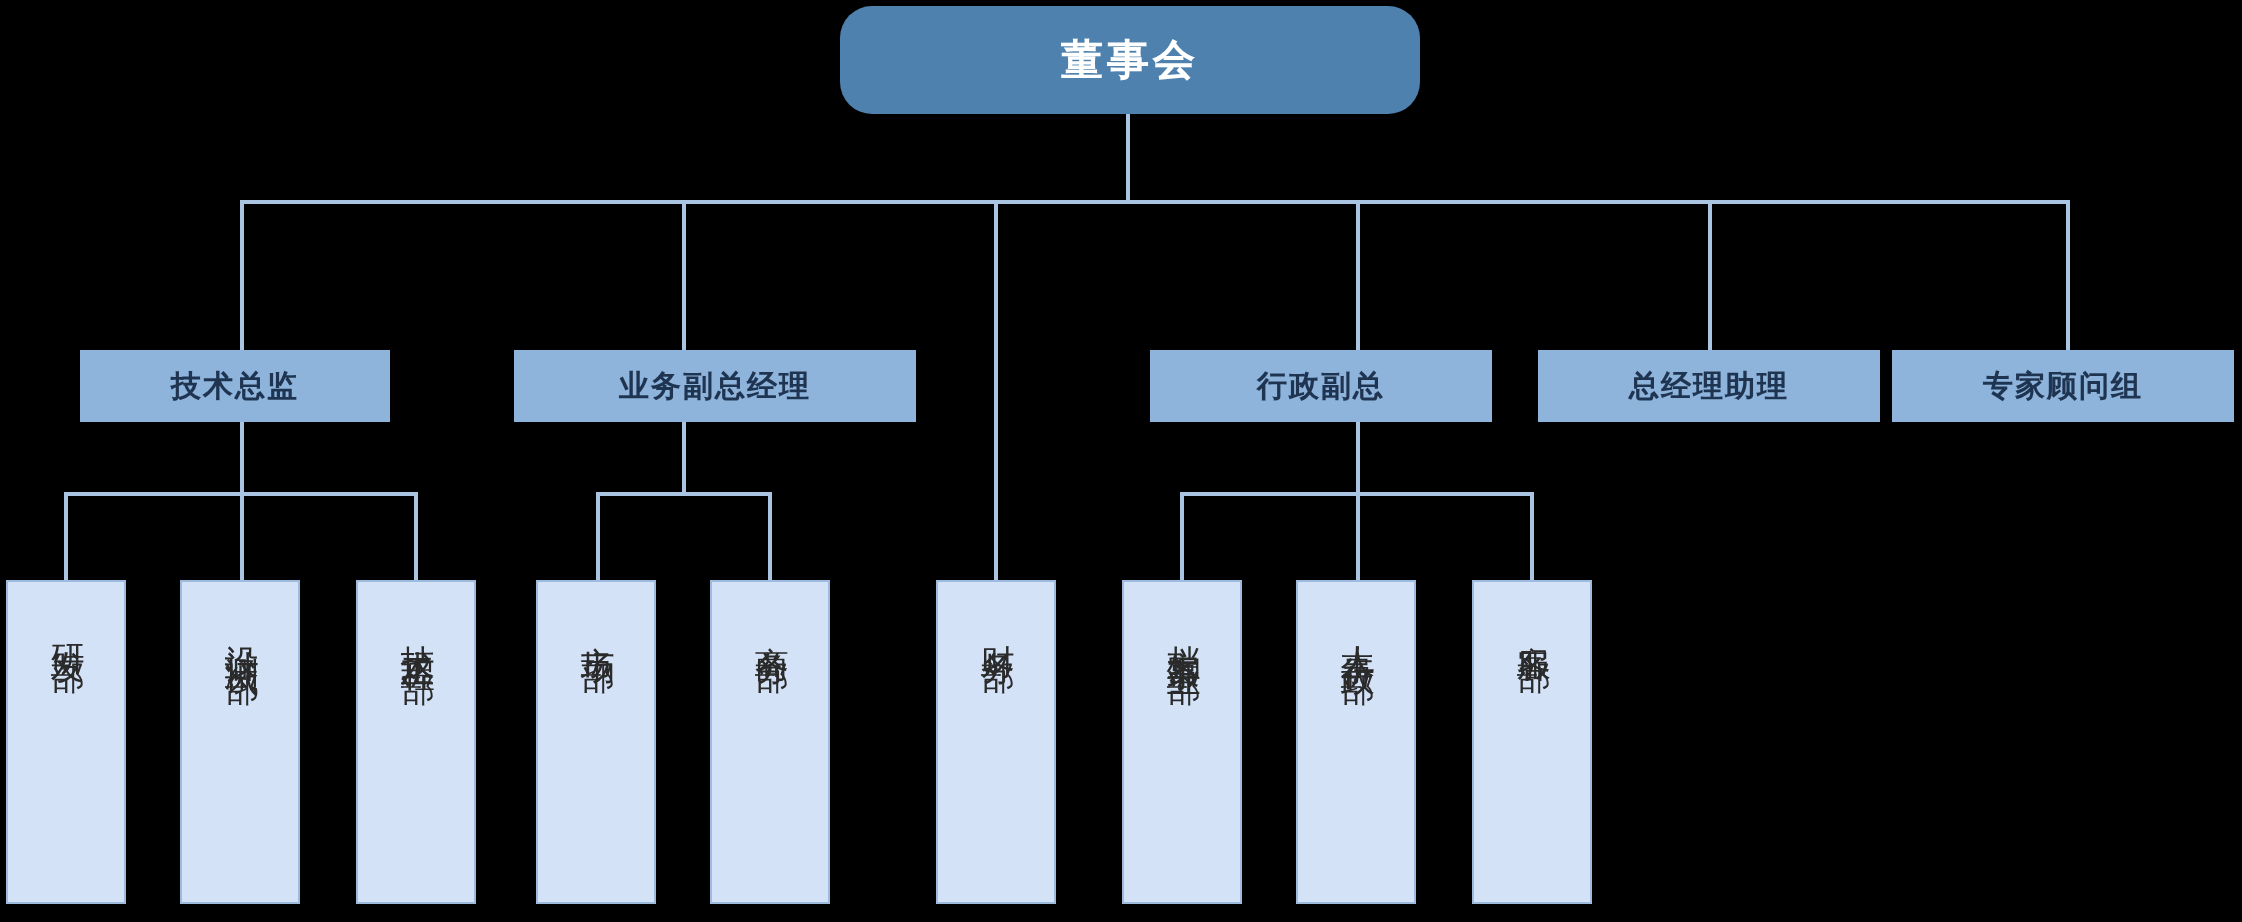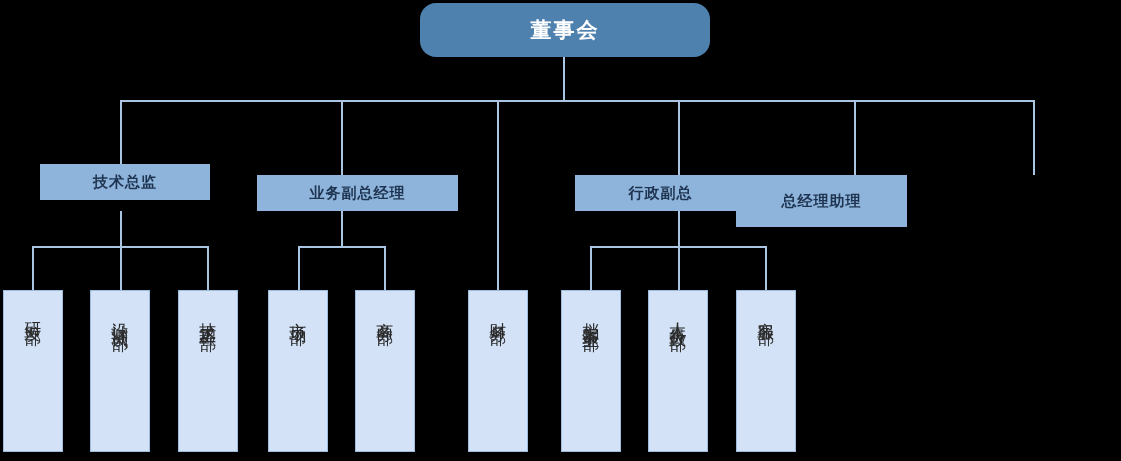--- a/index.html
+++ b/index.html
@@ -48,31 +48,34 @@
   <div class="line vline" style="left:678px;top:211px;height:37px;"></div>
   <div class="line hline" style="left:590px;top:246px;width:176px;"></div>
   <div class="line vline" style="left:590px;top:246px;height:44px;"></div>
   <div class="line vline" style="left:678px;top:246px;height:44px;"></div>
   <div class="line vline" style="left:765px;top:246px;height:44px;"></div>
 
   <div class="node root" style="left:420px;top:3px;width:290px;height:54px;">
     <span>董事会</span>
   </div>
 
-  <div class="node mid" style="left:40px;top:164px;width:170px;height:36px;font-family:Liberation Mono, monospace;">
+  <div class="node mid" style="left:40px;top:175px;width:155px;height:36px;font-family:Liberation Mono, monospace;">
     <span>技术总监</span>
   </div>
   <div class="node mid" style="left:257px;top:175px;width:201px;height:36px;">
     <span>业务副总经理</span>
   </div>
   <div class="node mid" style="left:575px;top:175px;width:171px;height:36px;">
     <span>行政副总</span>
   </div>
-  <div class="node mid" style="left:736px;top:175px;width:171px;height:52px;">
+  <div class="node mid" style="left:769px;top:175px;width:171px;height:36px;">
     <span>总经理助理</span>
+  </div>
+  <div class="node mid" style="left:946px;top:175px;width:171px;height:36px;">
+    <span>专家顾问组</span>
   </div>
 
   <div class="node leaf" style="left:3px;top:290px;width:60px;height:162px;">
     <span class="vtext">研发部</span>
   </div>
   <div class="node leaf" style="left:90px;top:290px;width:60px;height:162px;">
     <span class="vtext">设计测试部</span>
   </div>
   <div class="node leaf" style="left:178px;top:290px;width:60px;height:162px;">
     <span class="vtext">技术工程部</span>

